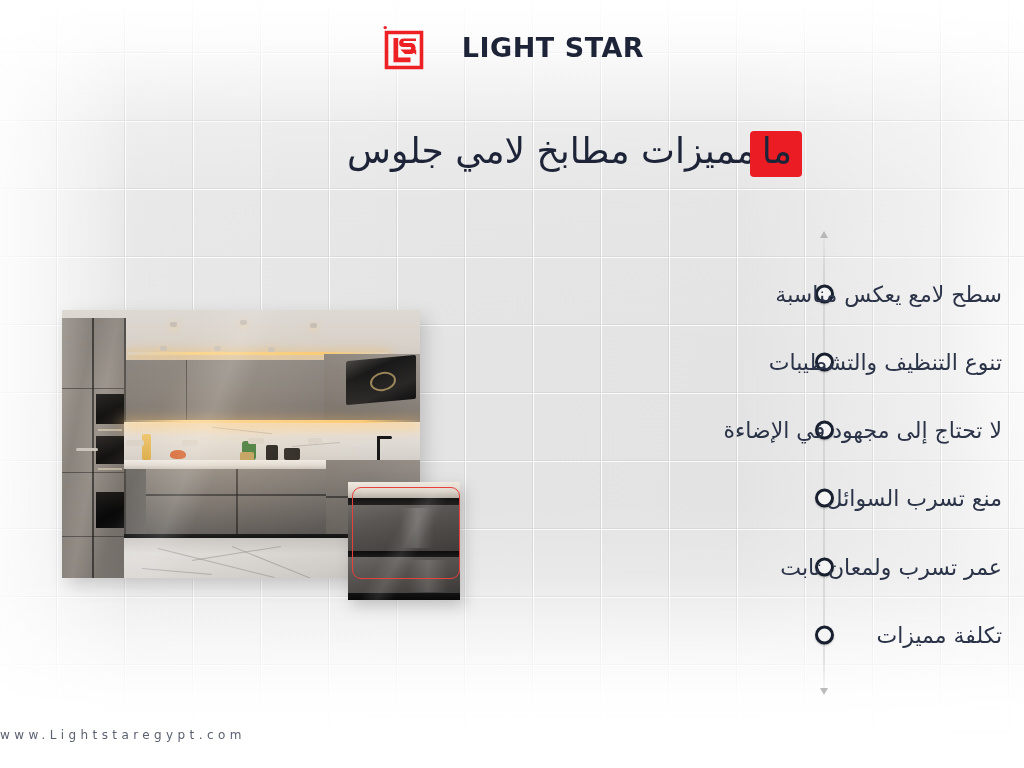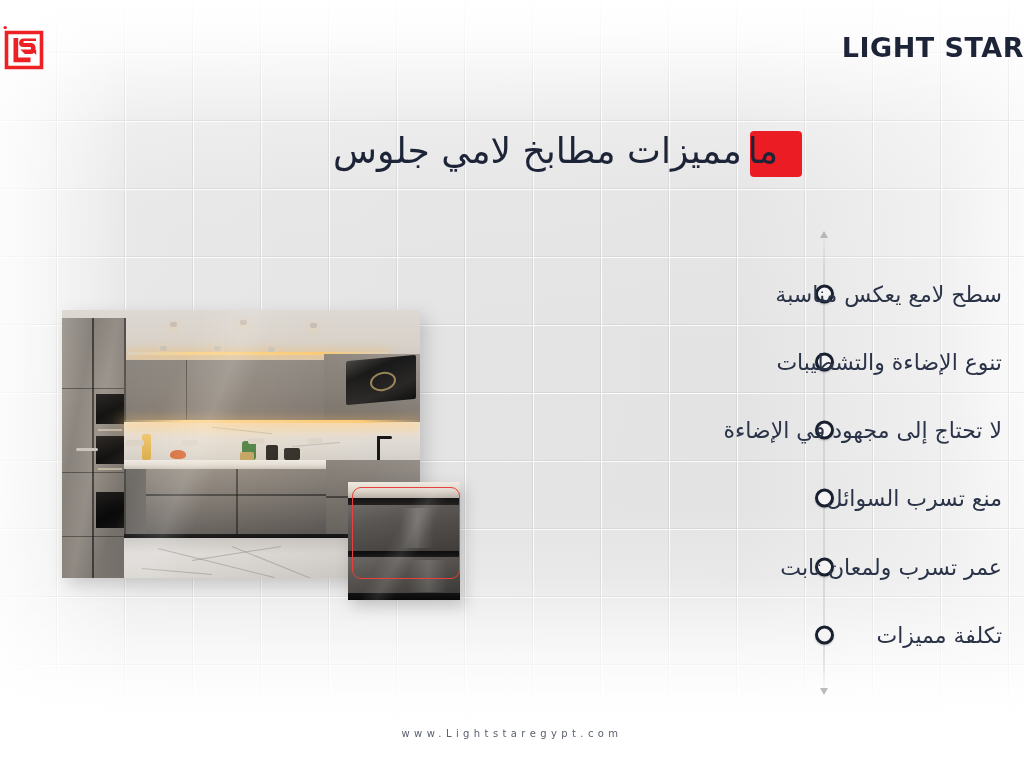--- a/index.html
+++ b/index.html
@@ -65,21 +65,21 @@
     left: 0; top: 0; bottom: 0; width: 120px;
     background: linear-gradient(90deg, rgba(255,255,255,0.75), rgba(255,255,255,0));
   }
 
   
   .logo-row {
     position: absolute;
     left: 0; right: 0; top: 24px;
     display: flex;
     align-items: center;
-    justify-content: space-between;
+    justify-content: center;
     gap: 35px;
   }
   .logo-mark {
     position: relative;
     width: 47px;
     height: 47px;
   }
   .logo-mark svg { display: block; }
   .logo-text {
     font-size: 27px;
@@ -95,21 +95,21 @@
     top: 128px;
     right: 222px;
     display: flex;
     flex-direction: row-reverse;
     align-items: center;
     direction: rtl;
   }
   .headline-hl {
     position: relative;
     display: inline-block;
-    padding: 0 24px 0 6px;
+    padding: 0 10px 0 6px;
   }
   .headline-hl .chip {
     position: absolute;
     top: 3px;
     right: 0px;
     width: 52px;
     height: 46px;
     background: #ec1c24;
     border-radius: 4px;
   }
@@ -396,22 +396,22 @@
     border-radius: 9px;
     box-sizing: border-box;
     pointer-events: none;
   }
 
   
   .footer-url {
     position: absolute;
     left: 0; right: 0;
     top: 728px;
-    text-align: center;
-    font-size: 10px;
+    text-align: left;
+    font-size: 12px;
     letter-spacing: 4.4px;
     color: #5b6170;
     font-family: "DejaVu Sans", "Liberation Sans", sans-serif;
   }
 </style>
 </head>
 <body>
 
 <div id="canvas">
 
@@ -527,21 +527,21 @@
     <div class="arrow-down"></div>
   </div>
 
   <div class="bullet-list">
     <div class="bullet-item" style="top:294px; left:824px;">
       <span class="bullet-dot"></span>
       <span class="bullet-label">سطح لامع يعكس مناسبة</span>
     </div>
     <div class="bullet-item" style="top:362px; left:824px;">
       <span class="bullet-dot"></span>
-      <span class="bullet-label">تنوع الإضاءة والتشطيبات</span>
+      <span class="bullet-label">تنوع التنظيف والتشطيبات</span>
     </div>
     <div class="bullet-item" style="top:430px; left:824px;">
       <span class="bullet-dot"></span>
       <span class="bullet-label">لا تحتاج إلى مجهود في الإضاءة</span>
     </div>
     <div class="bullet-item" style="top:498px; left:824px;">
       <span class="bullet-dot"></span>
       <span class="bullet-label">منع تسرب السوائل</span>
     </div>
     <div class="bullet-item" style="top:567px; left:824px;">

